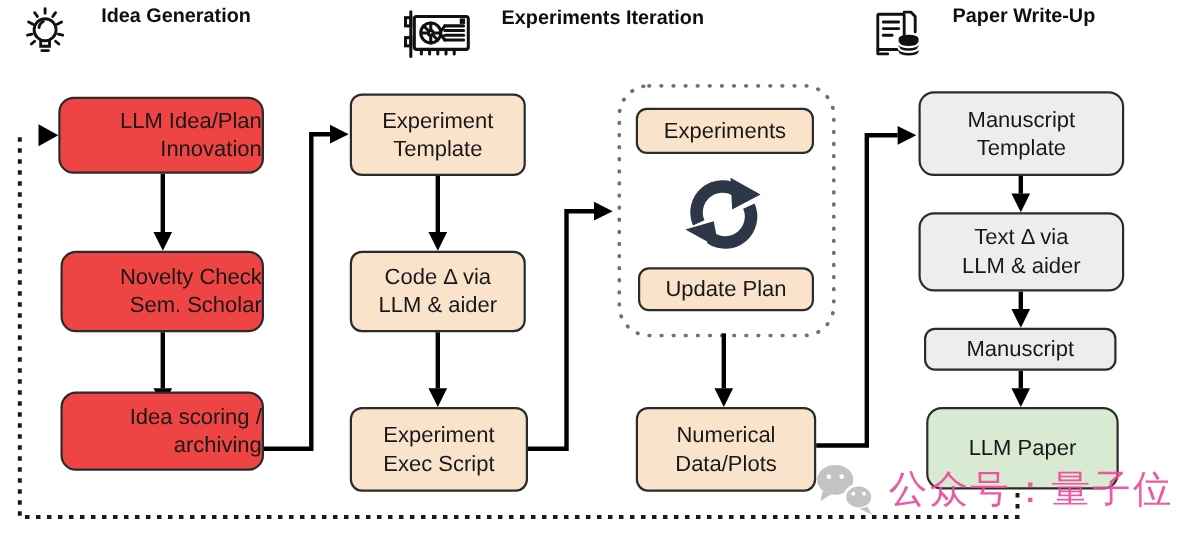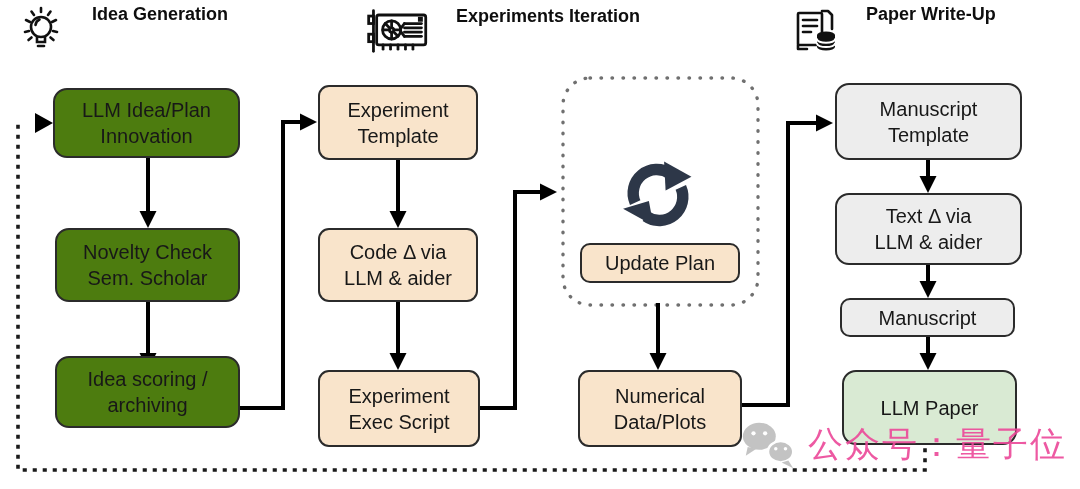--- a/index.html
+++ b/index.html
@@ -12,21 +12,21 @@
     position:absolute;display:flex;align-items:flex-start;gap:26px;
     font-weight:bold;font-size:18px;color:#0e0e0e;z-index:2;height:54px;
   }
   .node{
     position:absolute;z-index:2;border:2.5px solid #2b2b2b;border-radius:14px;
     display:flex;flex-direction:column;align-items:center;justify-content:center;
     text-align:center;font-size:20px;line-height:26px;color:#181818;
     box-sizing:border-box;
   }
   .node.small{border-radius:10px;border-width:2.2px;}
-  .c-idea{background:#4d7c0f;}
+  .c-idea{background:#ef4444;align-items:flex-end;}
   .c-exp{background:#f9e4cb;border-radius:11px;}
   .c-write{background:#ededed;}
   .c-review{background:#d9ead3;}
   .cycle{position:absolute;z-index:2;}
   .watermark{
     position:absolute;z-index:5;display:flex;align-items:center;gap:8px;
     color:#ec4899;font-size:35px;letter-spacing:2px;opacity:.9;
   }
 </style>
 </head>
@@ -154,20 +154,23 @@
   </div>
   <div class="node c-exp" style="left:318px;top:228px;width:160px;height:74px">
     <span>Code Δ via</span>
     <span>LLM &amp; aider</span>
   </div>
   <div class="node c-exp" style="left:318px;top:370px;width:162px;height:77px">
     <span>Experiment</span>
     <span>Exec Script</span>
   </div>
 
+  <div class="node c-exp small" style="left:578px;top:98px;width:162px;height:42px">
+    <span>Experiments</span>
+  </div>
 
   <div class="cycle" style="left:620px;top:156px">
     <svg width="76" height="78" viewBox="0 0 100 100">
       <g stroke="#2d3748" stroke-width="15" fill="none">
         <path d="M20 60 A 31 31 0 0 1 66 22"></path>
         <path d="M80 40 A 31 31 0 0 1 34 78"></path>
       </g>
       <g fill="#2d3748">
         <polygon points="58,6 94,26 60,44"></polygon>
         <polygon points="44,90 4,68 38,58"></polygon>

